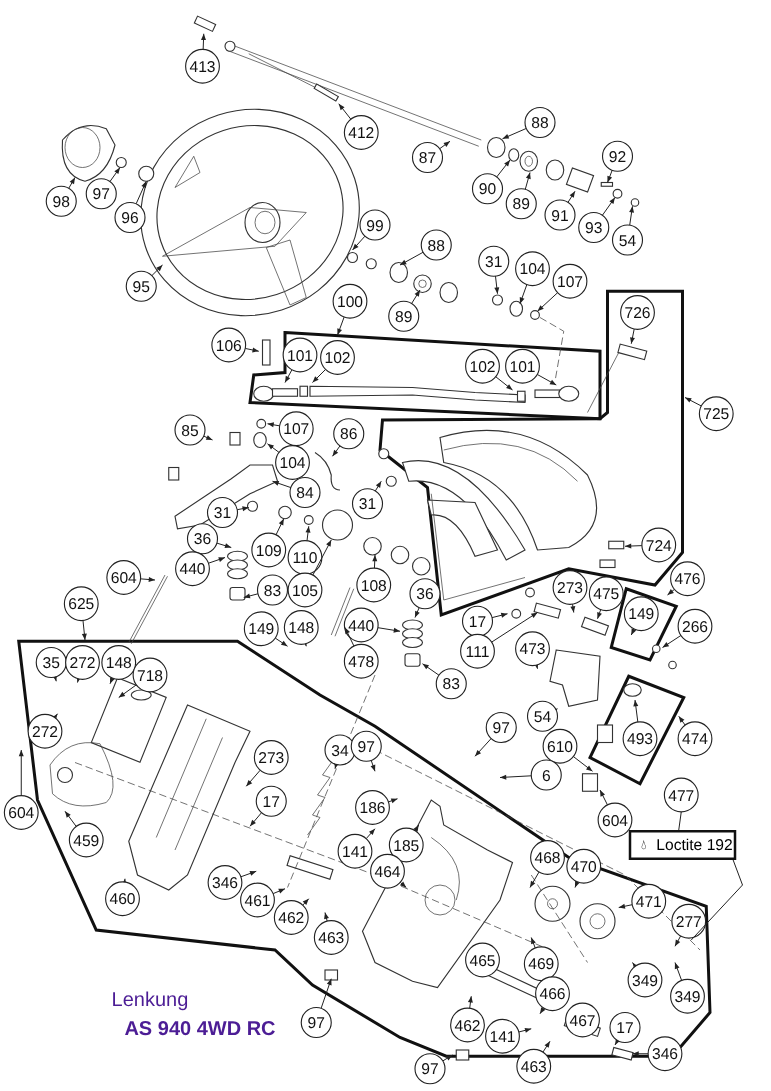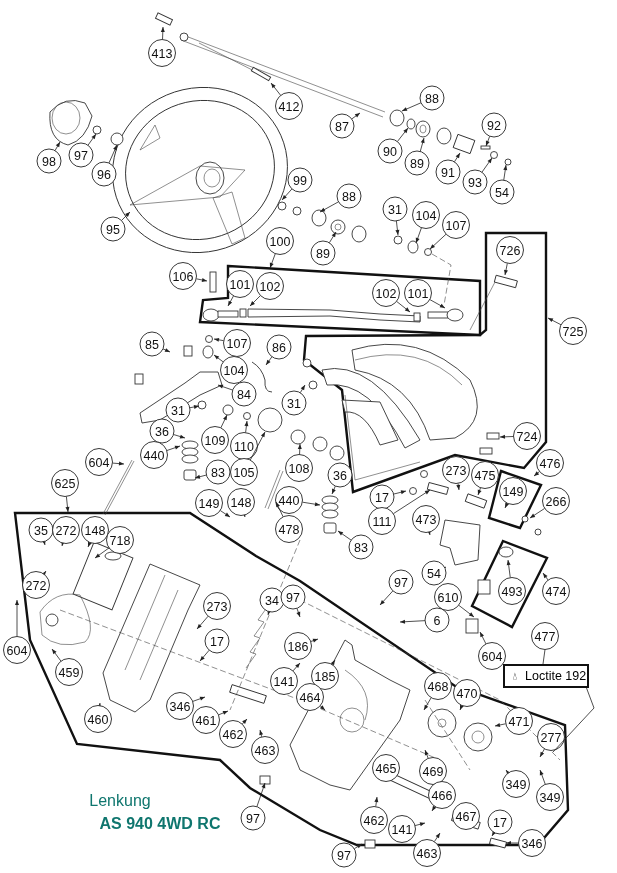--- a/index.html
+++ b/index.html
@@ -5,21 +5,21 @@
   html, body { margin:0; padding:0; background:#ffffff; }
   body { width:617px; height:873px; overflow:hidden; position:relative; font-family:"Liberation Sans", sans-serif; }
   #diagram { position:absolute; left:0; top:0; width:617px; height:873px; }
   .callout circle { fill:#ffffff; stroke:#222; stroke-width:0.9; }
   .callout text { font-family:"Liberation Sans", sans-serif; font-size:12.5px; fill:#111; text-anchor:middle; dominant-baseline:central; }
   .leader { stroke:#222; stroke-width:0.8; fill:none; }
   .group-outline { stroke:#111; stroke-width:2.4; fill:none; }
   .part { stroke:#333; stroke-width:0.9; fill:#fff; }
   .part-thin { stroke:#444; stroke-width:0.6; fill:none; }
   .dash { stroke:#444; stroke-width:0.6; fill:none; stroke-dasharray:6 3; }
-  .caption { position:absolute; left:0; width:240px; text-align:center; color:#0f766e; }
+  .caption { position:absolute; left:0; width:240px; text-align:center; color:#4c1d95; }
   #caption-title { top:792px; font-size:16px; }
   #caption-model { top:815px; font-size:16px; font-weight:bold;padding-left:40px; }
   #loctite-box { position:absolute; left:503px; top:664px; width:82px; height:20px; border:2px solid #111; background:#fff; display:flex; align-items:center; font-size:12.5px; }
   #loctite-box .drop { width:14px; text-align:center; margin-left:3px; margin-right:3px; font-size:11px; }
 </style>
 </head>
 <body>
 
 <svg id="diagram" viewBox="0 0 617 873" xmlns="http://www.w3.org/2000/svg">
 

